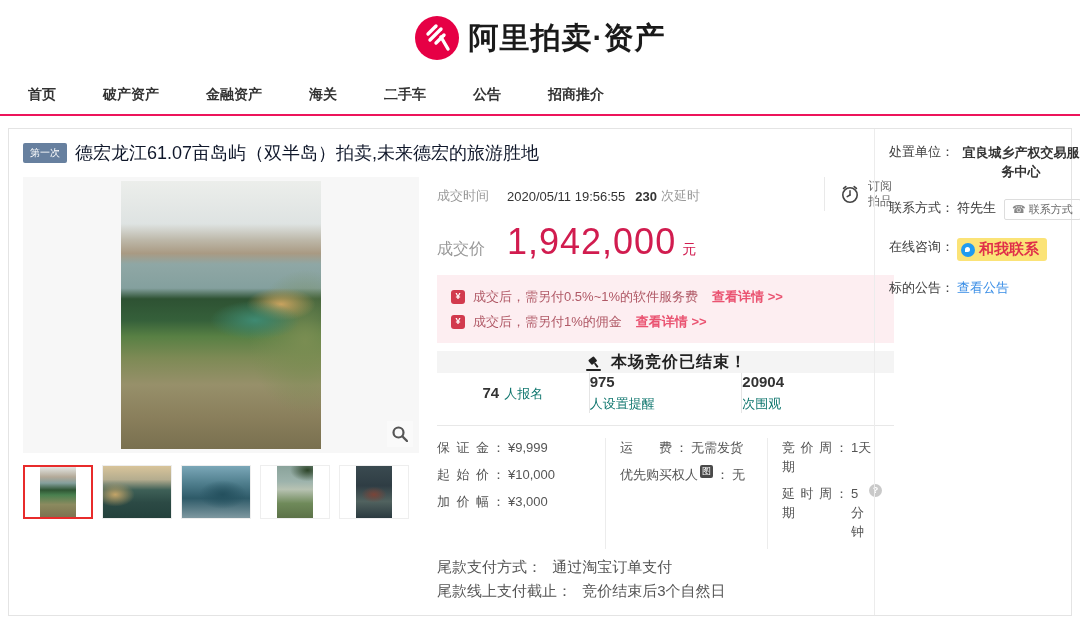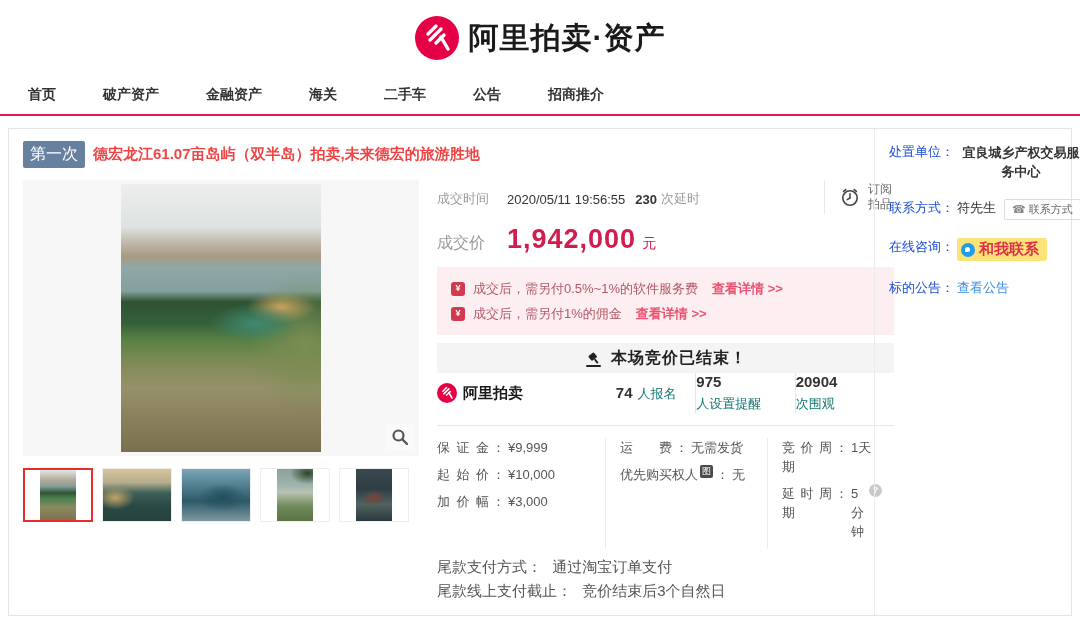--- a/index.html
+++ b/index.html
@@ -23,22 +23,22 @@
   .search-input { flex:1; border:none; outline:none; font-size:13px; color:#333;
     margin-left:6px; min-width:0; background:transparent; }
   .search-input::placeholder { color:#9b9b9b; }
   .search-btn { background:#ed145b; color:#fff; font-size:14px; font-weight:700; border:none;
     border-radius:14px; height:24px; padding:0 17px; cursor:pointer; }
 
   
   .content { margin:12px 8px 0; height:488px; border:1px solid #e4e4e4; display:flex; background:#fff; }
   .main { width:865px; padding:10px 14px 12px; display:flex; flex-direction:column; }
   .title-row { display:flex; align-items:center; gap:8px; margin:2px 0 12px; }
-  .phase-badge { background:#67809f; color:#fff; font-size:16px; padding:3px 7px; border-radius:2px; }
-  .listing-title { font-size:15px; font-weight:700; color:#ef4444; }
+  .phase-badge { background:#67809f; color:#fff; font-size:10px; padding:3px 7px; border-radius:2px; }
+  .listing-title { font-size:18px; font-weight:400; color:#0f172a; }
 
   .main-row { flex:1; display:flex; min-height:0; }
 
   
   .gallery { width:396px; flex:0 0 396px; }
   .stage { height:276px; background:#f7f7f7; position:relative; display:flex;
     align-items:center; justify-content:center; }
   .photo { width:200px; height:268px; background:
     radial-gradient(60px 26px at 67% 52%, #3f8a72 0%, rgba(63,138,114,0) 75%),
     radial-gradient(46px 22px at 80% 46%, #c9a35f 0%, rgba(201,163,95,0) 75%),
@@ -69,21 +69,21 @@
   .deal-row { display:flex; align-items:center; }
   .deal-left { flex:1; display:flex; align-items:center; font-size:13px; padding-top:4px; }
   .lbl { color:#999; width:70px; flex:0 0 70px; }
   .deal-time { color:#333; }
   .delay-count { color:#333; font-weight:700; margin-left:10px; }
   .delay-lbl { color:#999; margin-left:4px; }
   .subscribe { border-left:1px solid #e9e9e9; padding:2px 2px 2px 14px; margin-left:10px;
     display:flex; align-items:center; gap:7px; cursor:pointer; }
   .subscribe-text { font-size:12px; color:#666; line-height:15px; }
   .price-row { display:flex; align-items:baseline; margin-top:10px; }
-  .price-val { color:#d11c4f; font-size:27px; font-weight:700; letter-spacing:1px; }
+  .price-val { color:#d11c4f; font-size:36px; font-weight:400; letter-spacing:1px; }
   .price-cur { color:#d11c4f; font-size:14px; margin-left:6px; }
 
   .notice-box { background:#fdeef1; margin-top:12px; padding:9px 14px; }
   .notice-line { display:flex; align-items:center; font-size:13px; line-height:25px; color:#b05966; }
   .fee-icon { width:14px; height:14px; background:#d23a4e; border-radius:3px; color:#fff;
     font-size:9px; font-weight:700; display:flex; align-items:center; justify-content:center;
     margin-right:8px; flex:0 0 14px; }
   .notice-link { color:#ea5371; font-weight:700; margin-left:14px; cursor:pointer; }
 
   .status-bar { margin-top:8px; background:#f4f4f4; height:42px; display:flex;
@@ -117,21 +117,21 @@
     margin-left:5px; flex:0 0 13px; cursor:pointer; }
 
   .payment { padding-top:2px; }
   .pay-line { font-size:15px; color:#555; line-height:24px; }
   .pay-line .plabel { color:#555; }
   .pay-line .pvalue { margin-left:6px; color:#555; }
 
   
   .sidebar { flex:1; border-left:1px solid #ececec; padding:14px 12px 12px 14px; }
   .side-row { display:flex; align-items:flex-start; margin-bottom:18px; font-size:13px; }
-  .side-label { color:#1d4ed8; flex:0 0 68px; }
+  .side-label { color:#404040; flex:0 0 68px; }
   .side-unit { font-weight:700; color:#333; width:128px; text-align:center; line-height:19px; }
   .side-contact { color:#333; }
   .contact-btn { display:inline-flex; align-items:center; gap:3px; border:1px solid #ddd;
     border-radius:2px; font-size:11px; color:#666; padding:2px 7px; margin-left:8px; cursor:pointer; }
   .phone-glyph { font-size:11px; color:#888; }
   .chat-badge { display:inline-flex; align-items:center; gap:4px; background:#fbe377;
     border-radius:3px; padding:2px 8px 2px 4px; cursor:pointer; }
   .chat-badge-text { color:#e0304a; font-size:15px; font-weight:700; }
   .ww-circle { width:14px; height:14px; border-radius:50%; background:#1f9bf0; position:relative; }
   .ww-circle::after { content:""; position:absolute; left:4px; top:4px; width:5px; height:5px;
@@ -253,32 +253,20 @@
             <g transform="rotate(-38 9 8)">
               <rect x="5.5" y="4.5" width="7" height="6" rx="1" fill="#222"></rect>
               <rect x="8" y="10.5" width="2" height="5.5" rx="1" fill="#222"></rect>
             </g>
             <line x1="3" y1="17" x2="16" y2="17" stroke="#222" stroke-width="2" stroke-linecap="round"></line>
           </svg>
           <span class="status-text">本场竞价已结束！</span>
         </div>
 
         <div class="stats-row">
-          <div class="stats-brand">
-            <svg width="20" height="20" viewBox="0 0 44 44">
-              <circle cx="22" cy="22" r="22" fill="#e60045"></circle>
-              <g stroke="#fff" stroke-width="3.4" stroke-linecap="round">
-                <line x1="13" y1="18" x2="21" y2="10"></line>
-                <line x1="15" y1="24" x2="26" y2="13"></line>
-                <line x1="21" y1="27" x2="29" y2="19"></line>
-                <line x1="26" y1="21" x2="33" y2="33"></line>
-              </g>
-            </svg>
-            <span class="stats-brand-text">阿里拍卖</span>
-          </div>
           <div class="stat">
             <span class="stat-num">74</span>
             <span class="stat-lbl">人报名</span>
           </div>
           <div class="stat">
             <span class="stat-num">975</span>
             <span class="stat-lbl">人设置提醒</span>
           </div>
           <div class="stat">
             <span class="stat-num">20904</span>

